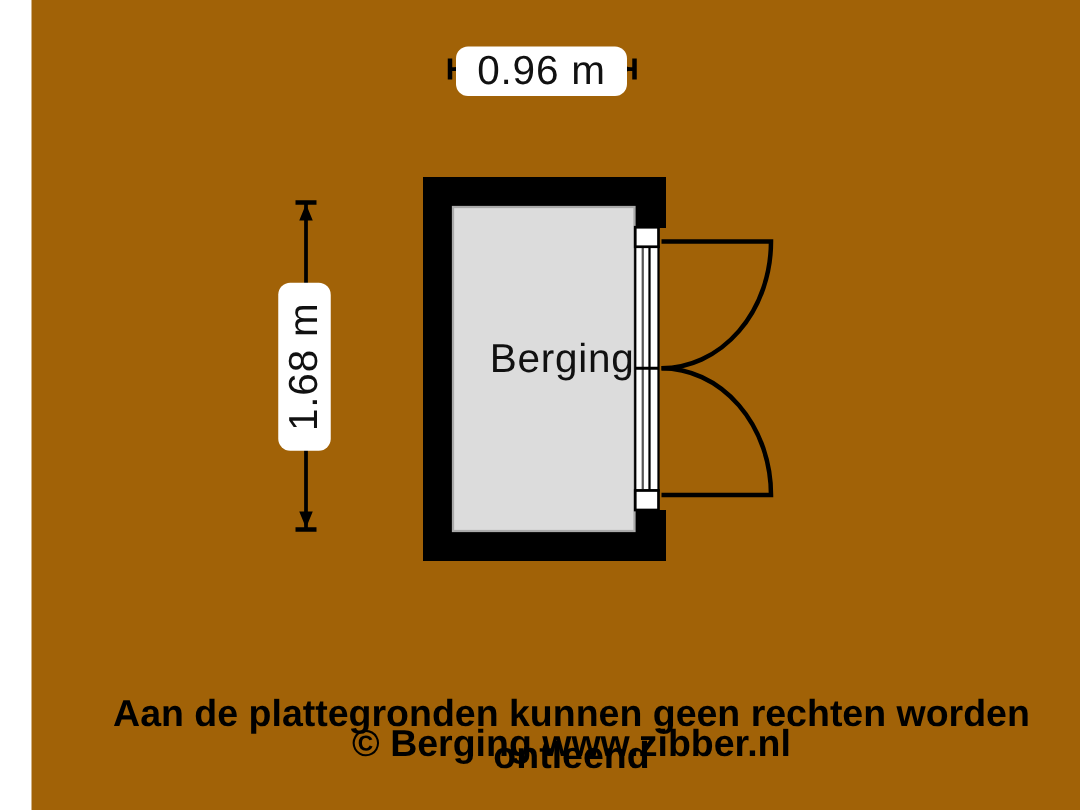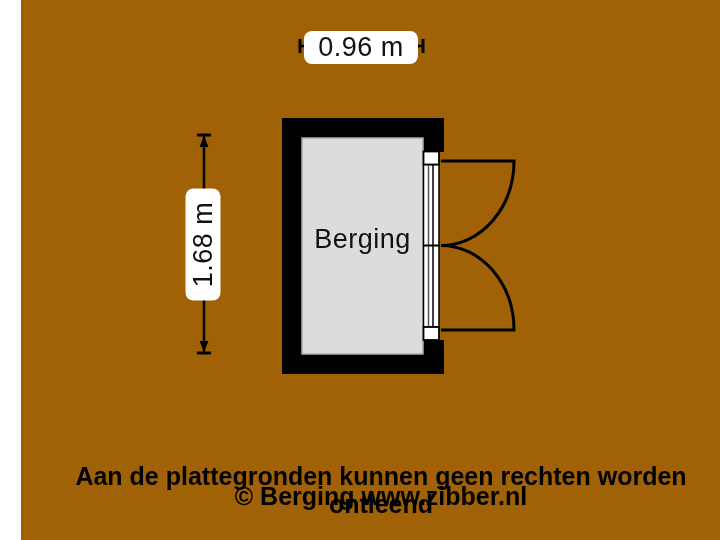--- a/index.html
+++ b/index.html
@@ -46,21 +46,21 @@
     width: 112px;
     height: 35px;
     transform: rotate(-90deg);
     transform-origin: 55px 17.5px;
   }
   #room-label {
     position: absolute;
     left: 281px;
     top: 224px;
     width: 121px;
-    text-align: center;
+    text-align: right;
     font-size: 27px;
     color: #111111;
     letter-spacing: 0.5px;
   }
   .footer-line {
     position: absolute;
     left: 0;
     width: 720px;
     text-align: center;
     color: #000000;

